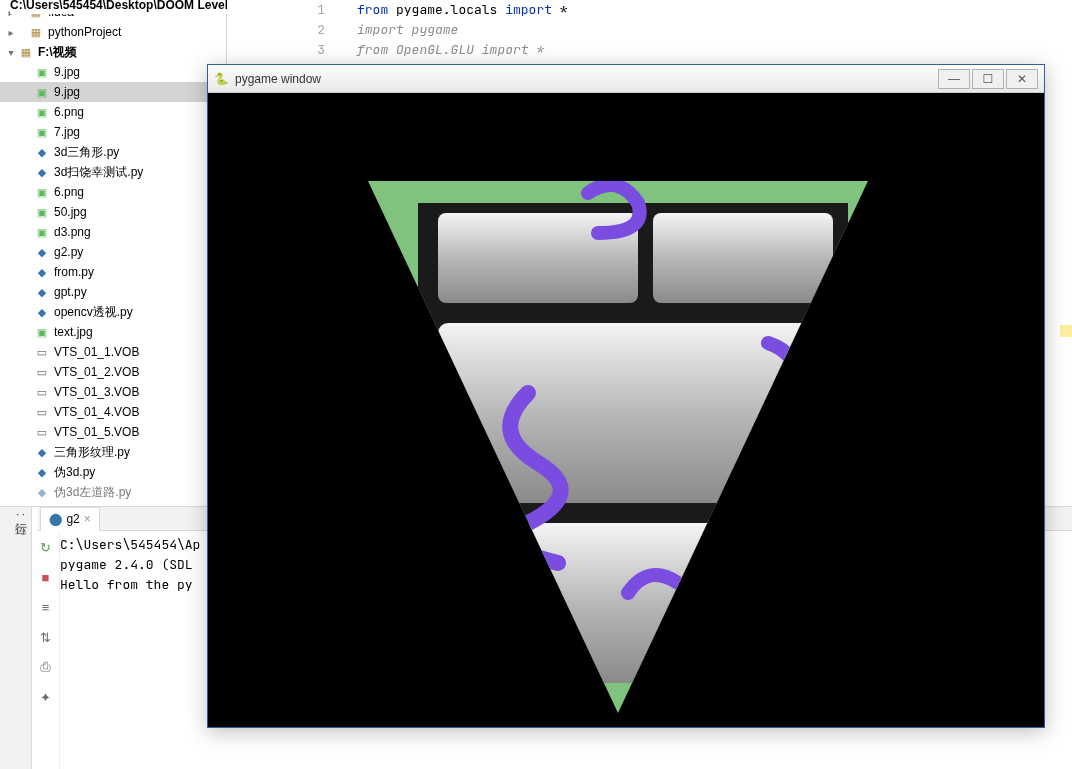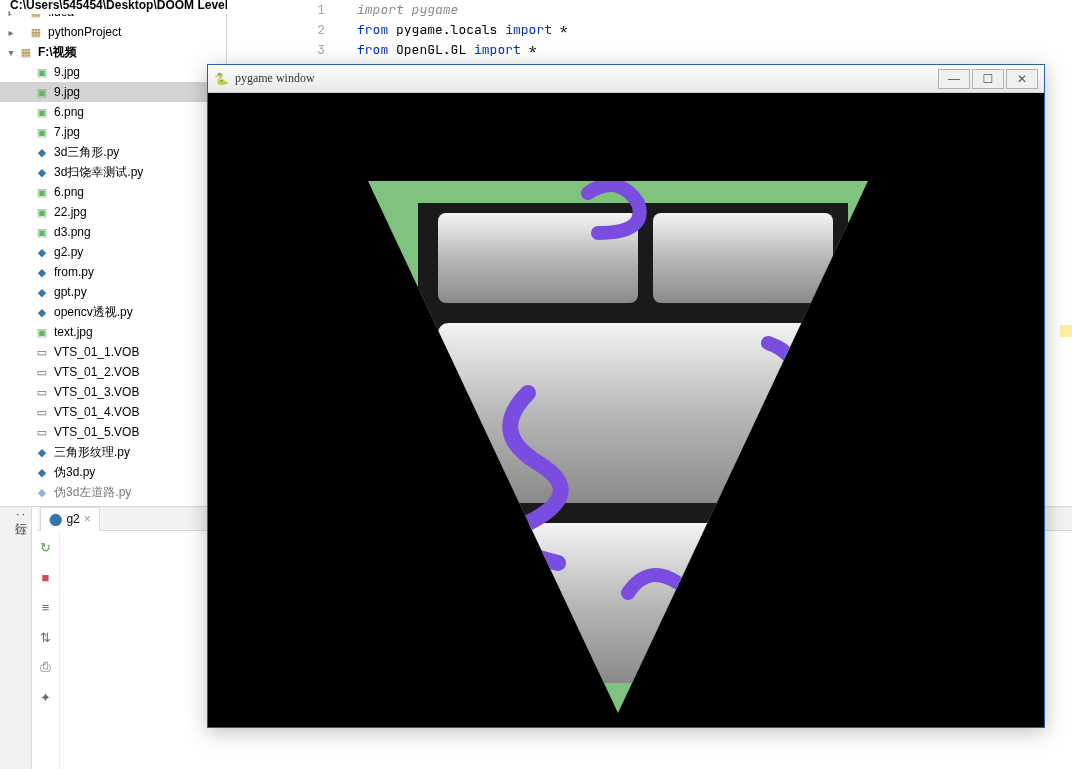--- a/index.html
+++ b/index.html
@@ -142,21 +142,21 @@
     box-shadow: 0 4px 20px rgba(0,0,0,.25);
   }
   .pygame-titlebar {
     height: 28px;
     background: linear-gradient(#fdfdfd,#e9e9e9);
     border-bottom: 1px solid #c9c9c9;
     display:flex; align-items:center;
     padding: 0 6px;
   }
   .pygame-titlebar .appicon { margin-right:6px; }
-  .pygame-titlebar .title { flex:1; color:#333;font-family:Liberation Serif, serif; }
+  .pygame-titlebar .title { flex:1; color:#333; }
   .win-btns { display:flex; gap:2px; }
   .win-btn {
     width: 32px; height: 20px;
     border:1px solid #b0b0b0; background:#f0f0f0;
     display:flex;align-items:center;justify-content:center;
     color:#555; cursor:pointer; font-size:12px;
   }
   .pygame-canvas {
     width: 100%; height: calc(100% - 28px);
     background:#000;
@@ -230,21 +230,21 @@
           <span class="label">3d扫饶幸测试.py</span>
         </div>
         <div class="tree-row">
           <span class="spacer" style="width:30px"></span>
           <span class="icon img-icon">▣</span>
           <span class="label">6.png</span>
         </div>
         <div class="tree-row">
           <span class="spacer" style="width:30px"></span>
           <span class="icon img-icon">▣</span>
-          <span class="label">22.jpg</span>
+          <span class="label">50.jpg</span>
         </div>
         <div class="tree-row">
           <span class="spacer" style="width:30px"></span>
           <span class="icon img-icon">▣</span>
           <span class="label">d3.png</span>
         </div>
         <div class="tree-row">
           <span class="spacer" style="width:30px"></span>
           <span class="icon py-icon">◆</span>
           <span class="label">g2.py</span>
@@ -313,23 +313,22 @@
   </div>
 
   <div class="editor-area">
     <div class="gutter">
       <div>1</div>
       <div>2</div>
       <div>3</div>
       <div></div>
     </div>
     <div class="code">
+      <div><span class="kw">from</span><span> pygame.locals </span><span class="kw">import</span><span> *</span></div>
       <div><span class="kw gray">import</span><span class="gray"> pygame</span></div>
-      <div><span class="kw">from</span><span> pygame.locals </span><span class="kw">import</span><span> *</span></div>
-      <div><span class="kw">from</span><span> OpenGL.GL </span><span class="kw">import</span><span> *</span></div>
       <div><span class="gray">from OpenGL.GLU import *</span></div>
     </div>
     <div class="yellow-marker"></div>
   </div>
 </div>
 
 <div class="run-panel">
   <div class="run-left-label">运行:</div>
   <div class="run-tabs">
     <div class="run-tab">
@@ -338,20 +337,25 @@
       <span class="close">×</span>
     </div>
   </div>
   <div class="run-toolbar">
     <div class="tbtn" style="color:#5b9e4d">↻</div>
     <div class="tbtn" style="color:#c75450">■</div>
     <div class="tbtn">≡</div>
     <div class="tbtn">⇅</div>
     <div class="tbtn">⎙</div>
     <div class="tbtn">✦</div>
+  </div>
+  <div class="run-console">
+    <div>C:\Users\545454\Ap</div>
+    <div>pygame 2.4.0 (SDL</div>
+    <div>Hello from the py</div>
   </div>
 </div>
 
 <div class="pygame-window">
   <div class="pygame-titlebar">
     <span class="appicon">🐍</span>
     <span class="title">pygame window</span>
     <div class="win-btns">
       <div class="win-btn">—</div>
       <div class="win-btn">☐</div>

